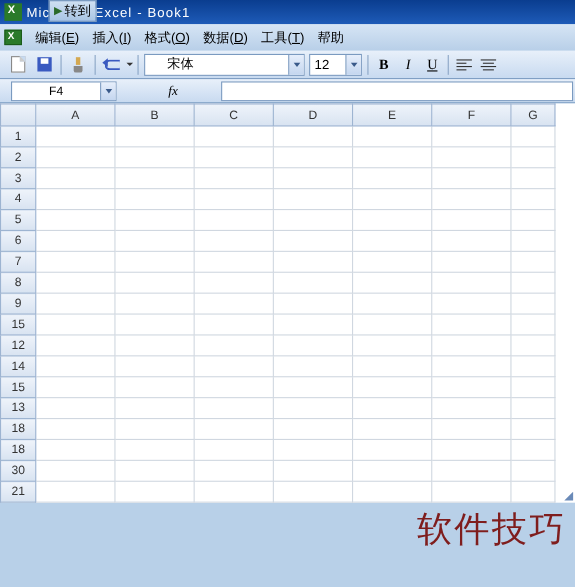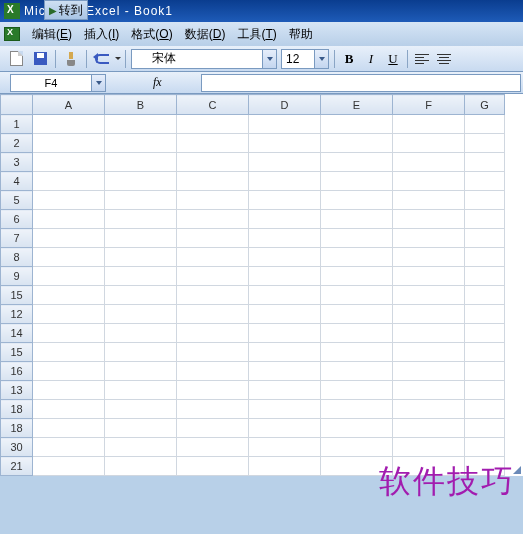--- a/index.html
+++ b/index.html
@@ -59,21 +59,21 @@
 .grid th, .grid td { border: 1px solid #d0d7e0; }
 .grid .corner { width: 32px; height: 20px; background: linear-gradient(to bottom, #eef3fa, #d8e3f1); border: 1px solid #9db4d1; }
 .grid .colh { height: 20px; background: linear-gradient(to bottom, #eef3fa, #d8e3f1); border: 1px solid #9db4d1; text-align: center; font-weight: normal; color: #333; font-size: 11px; }
 .grid .rowh { width: 32px; background: linear-gradient(to bottom, #eef3fa, #d8e3f1); border: 1px solid #9db4d1; text-align: center; font-weight: normal; color: #333; font-size: 11px; }
 .grid td.cell { background: #fff; height: 19px; }
 .w-a { width: 72px; } .w-b { width: 72px; } .w-c { width: 72px; } .w-d { width: 72px; }
 .w-e { width: 72px; } .w-f { width: 72px; } .w-g { width: 40px; }
 
 .corner-tri { position: absolute; right: 2px; bottom: 2px; width: 0; height: 0; border-right: 8px solid #6a8ab8; border-top: 8px solid transparent; }
 
-.watermark { position: absolute; right: 8px; bottom: 30px; font-size: 32px; color: #a21caf; font-family: "Microsoft YaHei", sans-serif; pointer-events: none; letter-spacing: 2px; }
+.watermark { position: absolute; right: 8px; bottom: 30px; font-size: 32px; color: #7f1d1d; font-family: "Microsoft YaHei", sans-serif; pointer-events: none; letter-spacing: 2px; }
 
 .top-fragment { position: absolute; top: 0; left: 44px; height: 20px; display: flex; align-items: center; background: linear-gradient(to bottom,#cfe0f2,#a8c4e4); border: 1px solid #7a9ac0; padding: 0 4px; font-size: 11px; }
 .top-fragment .arr { color: #2a6a2a; margin-right: 2px; font-size: 10px; }
 </style>
 </head>
 <body>
 
 <div class="top-fragment">
   <span class="arr">▶</span>
   <span>转到</span>
@@ -287,30 +287,20 @@
           <th class="rowh">15</th>
           <td class="cell"></td>
           <td class="cell"></td>
           <td class="cell"></td>
           <td class="cell"></td>
           <td class="cell"></td>
           <td class="cell"></td>
           <td class="cell"></td>
         </tr>
         <tr>
-          <th class="rowh">16</th>
-          <td class="cell"></td>
-          <td class="cell"></td>
-          <td class="cell"></td>
-          <td class="cell"></td>
-          <td class="cell"></td>
-          <td class="cell"></td>
-          <td class="cell"></td>
-        </tr>
-        <tr>
           <th class="rowh">13</th>
           <td class="cell"></td>
           <td class="cell"></td>
           <td class="cell"></td>
           <td class="cell"></td>
           <td class="cell"></td>
           <td class="cell"></td>
           <td class="cell"></td>
         </tr>
         <tr>

